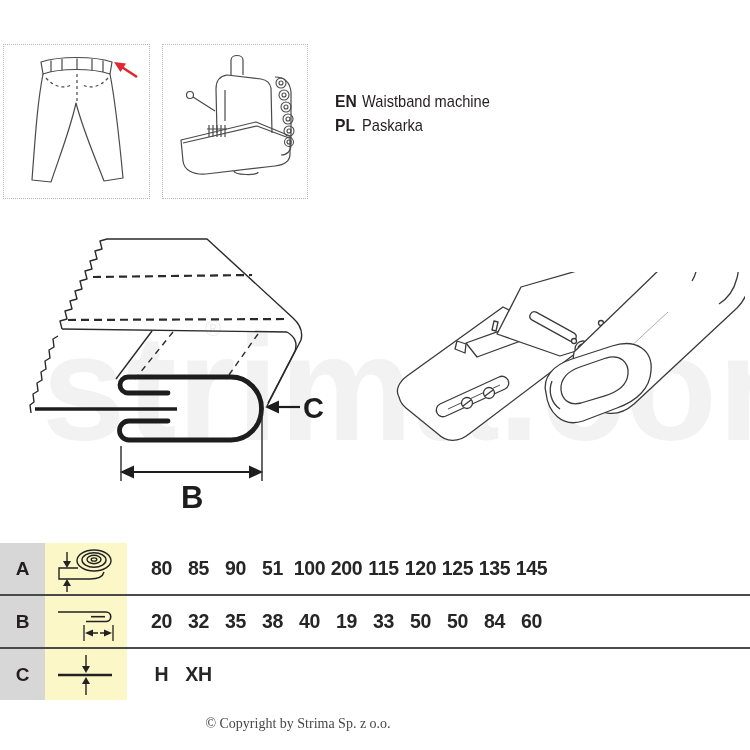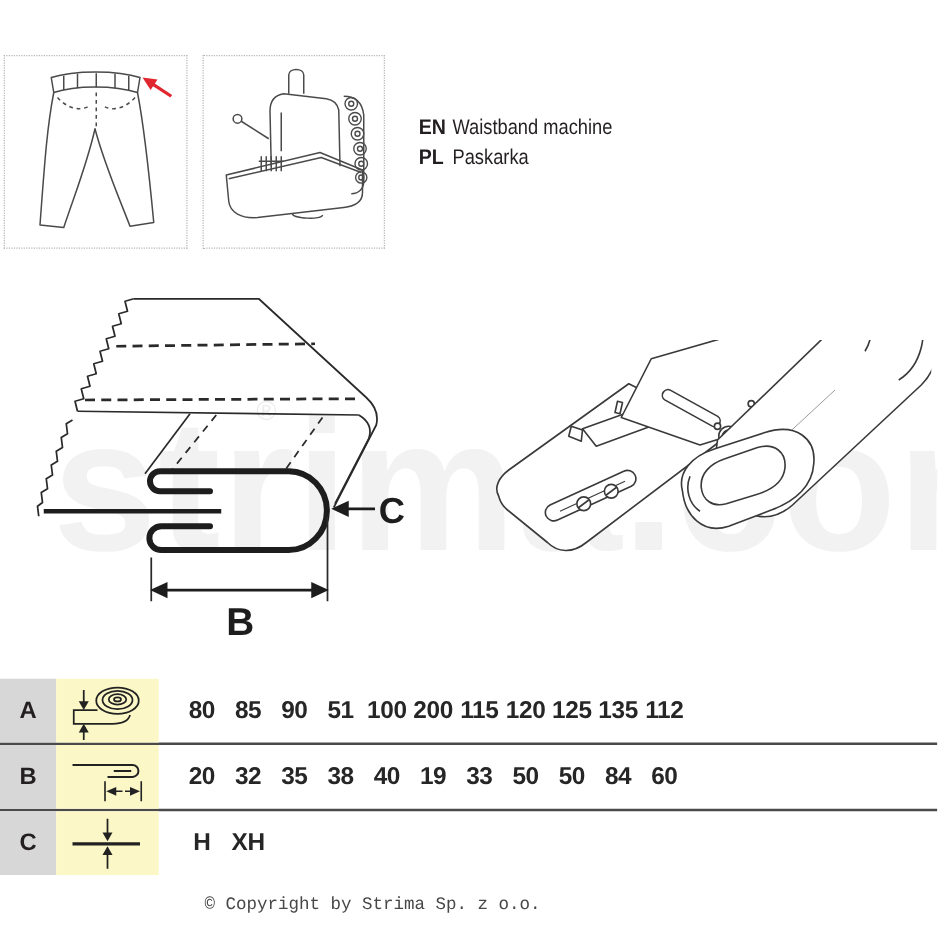--- a/index.html
+++ b/index.html
@@ -22,21 +22,21 @@
   .spec-row.sep{border-bottom:2px solid #4a4a4a;}
   .row-label{width:45px;height:100%;background:var(--label-bg,#d7d7d7);display:flex;
              align-items:center;justify-content:center;font-size:19px;font-weight:700;}
   .row-icon{width:82px;height:100%;background:var(--icon-bg,#fbf7c6);display:flex;
             align-items:center;justify-content:center;}
   .row-icon svg{position:static;display:block;}
   .row-values{display:flex;margin-left:16px;}
   .cell{display:inline-block;width:37px;text-align:center;font-size:19.5px;font-weight:700;
         letter-spacing:-.3px;color:#262626;}
   #footer{position:absolute;left:0;top:716px;width:596px;text-align:center;
-          font-family:Liberation Mono, monospace;font-size:14px;color:#474747;}
+          font-family:Liberation Serif, serif;font-size:14px;color:#474747;}
   text{font-family:"Liberation Sans",sans-serif;}
 </style>
 </head>
 <body>
 
 <div id="page">
 
   <div id="watermark">strima.com</div>
   <div id="watermark-reg">®</div>
 
@@ -185,21 +185,21 @@
           <span class="cell">80</span>
           <span class="cell">85</span>
           <span class="cell">90</span>
           <span class="cell">51</span>
           <span class="cell">100</span>
           <span class="cell">200</span>
           <span class="cell">115</span>
           <span class="cell">120</span>
           <span class="cell">125</span>
           <span class="cell">135</span>
-          <span class="cell">112</span>
+          <span class="cell">145</span>
         </div>
     </div>
     <div class="spec-row sep">
       <div class="row-label">B</div>
       <div class="row-icon">
         <svg width="80" height="60" viewBox="0 0 80 60">
           <g fill="none" stroke="#222" stroke-width="1.6">
             <path d="M12,20 H60 A4.75,4.75 0 0 1 60,29.5 H40"></path>
             <path d="M59,24.7 H45"></path>
           </g>

